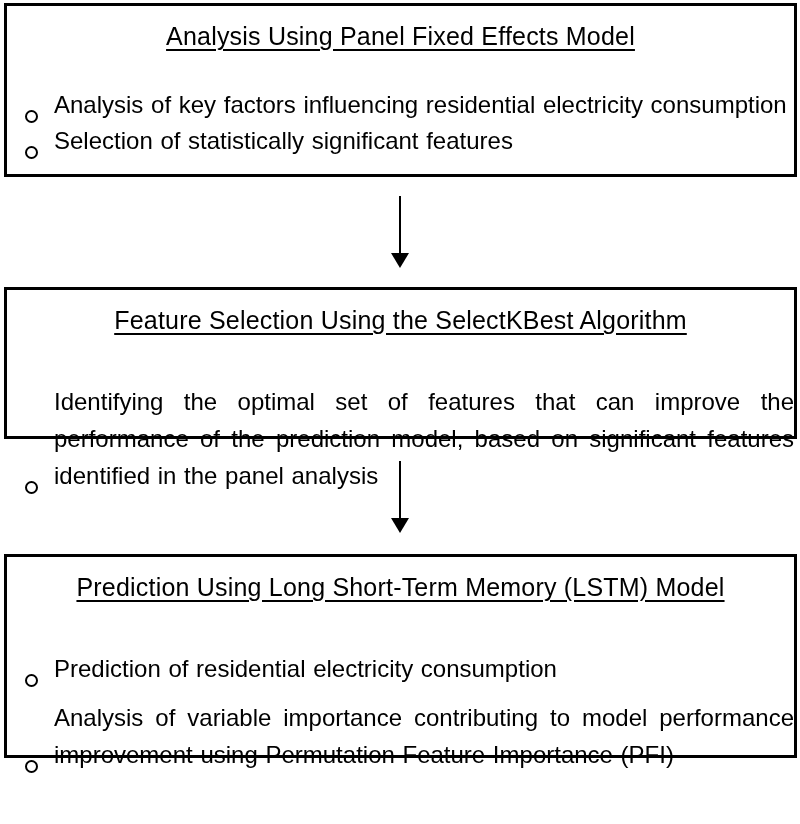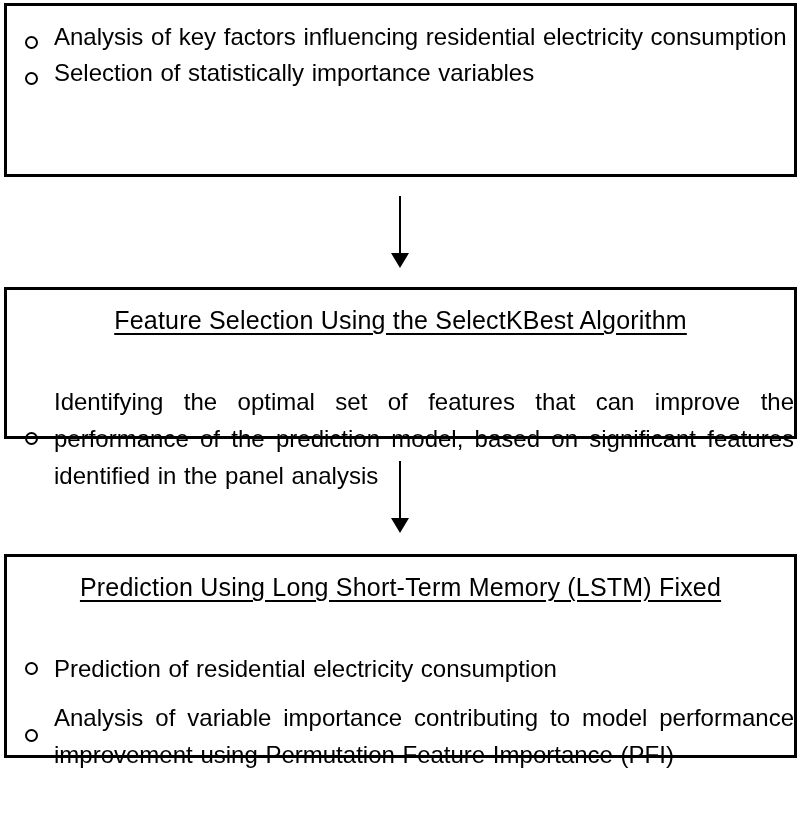--- a/index.html
+++ b/index.html
@@ -38,21 +38,21 @@
     text-underline-offset: 4px;
     text-decoration-thickness: 2px;
     letter-spacing: 0.2px;
   }
   .bullets {
     padding-left: 18px;
     padding-right: 0;
   }
   .bullet {
     display: flex;
-    align-items: center;
+    align-items: flex-end;
   }
   .bullet-marker {
     flex: 0 0 auto;
     width: 9px;
     height: 9px;
     border: 2px solid #000000;
     border-radius: 50%;
     margin-top: 11px;
     margin-right: 16px;
     background: transparent;
@@ -93,28 +93,29 @@
     border-right: 9px solid transparent;
     border-top: 15px solid #000000;
   }
 </style>
 </head>
 <body>
 
 <div class="page">
 
   <section class="box box-1">
+    <h2 class="box-title">Analysis Using Panel Fixed Effects Model</h2>
     <div class="bullets">
       <div class="bullet">
         <span class="bullet-marker"></span>
         <span class="bullet-text">Analysis of key factors influencing residential electricity consumption</span>
       </div>
       <div class="bullet">
         <span class="bullet-marker"></span>
-        <span class="bullet-text">Selection of statistically importance variables</span>
+        <span class="bullet-text">Selection of statistically significant features</span>
       </div>
     </div>
   </section>
 
   <div class="arrow-gap arrow-gap-1">
     <div class="down-arrow">
       <div class="arrow-line"></div>
       <div class="arrow-head"></div>
     </div>
   </div>
@@ -130,21 +131,21 @@
   </section>
 
   <div class="arrow-gap arrow-gap-2">
     <div class="down-arrow">
       <div class="arrow-line"></div>
       <div class="arrow-head"></div>
     </div>
   </div>
 
   <section class="box box-3">
-    <h2 class="box-title">Prediction Using Long Short-Term Memory (LSTM) Fixed</h2>
+    <h2 class="box-title">Prediction Using Long Short-Term Memory (LSTM) Model</h2>
     <div class="bullets">
       <div class="bullet">
         <span class="bullet-marker"></span>
         <span class="bullet-text">Prediction of residential electricity consumption</span>
       </div>
       <div class="bullet">
         <span class="bullet-marker"></span>
         <span class="bullet-text">Analysis of variable importance contributing to model performance improvement using Permutation Feature Importance (PFI)</span>
       </div>
     </div>

